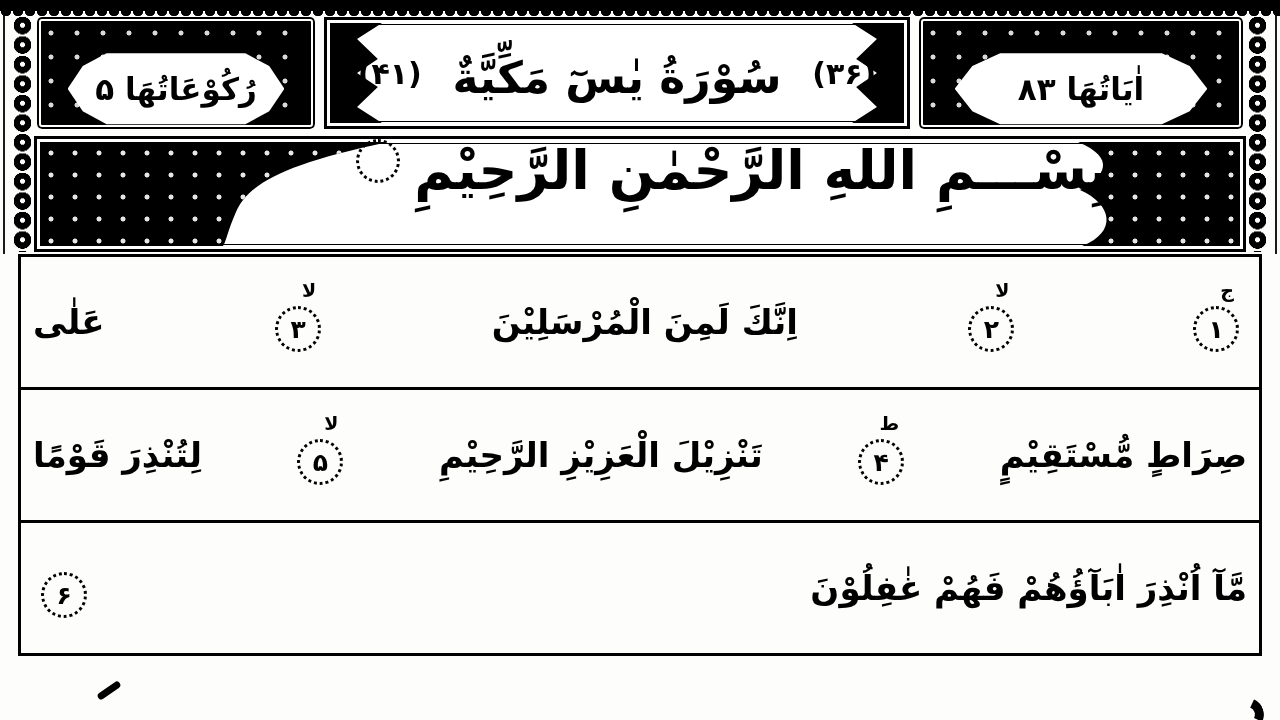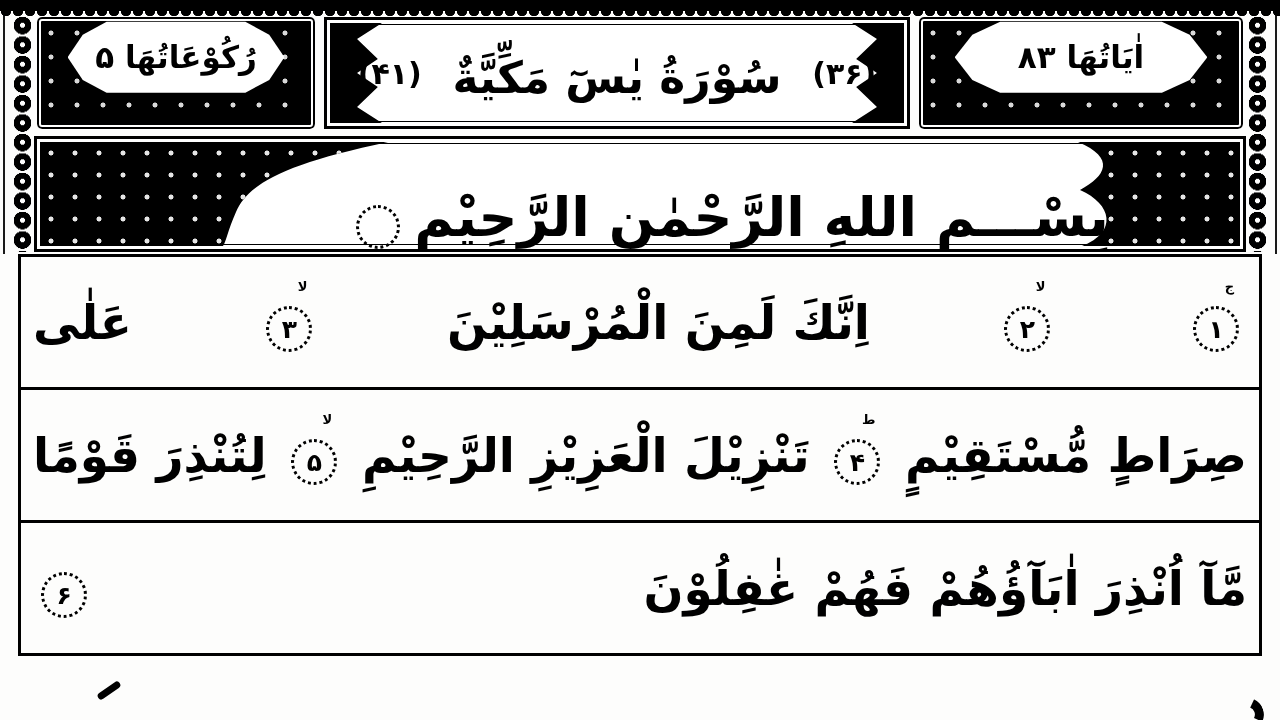--- a/index.html
+++ b/index.html
@@ -20,21 +20,21 @@
   
   .beads { position:absolute; top:16px; height:236px; width:19px;
     background-image: radial-gradient(circle at 9.5px 9.5px, #fff 0 2.6px, #000 2.6px 8.6px, transparent 9px);
     background-size:19px 19.5px; background-repeat:repeat-y; }
   .beads.left { left:13px; } .beads.right { right:13px; }
 
   
   .header-row { position:absolute; top:17px; left:37px; right:37px; height:112px;
     display:flex; gap:9px; }
   .panel-dark { background:#000; border-radius:5px; position:relative; flex:0 0 auto;
-    display:flex; align-items:flex-start; justify-content:center;
+    display:flex; align-items:flex-end; justify-content:center;
     box-shadow: inset 0 0 0 2px #000, inset 0 0 0 4px #fff, inset 0 0 0 7px #000;
     background-image: radial-gradient(circle at 14px 16px, rgba(255,255,255,.85) 2.2px, transparent 2.8px);
     background-size:26px 24px; }
   .panel-left { width:278px; } .panel-right { width:324px; }
   .cartouche { background:#fff; width:78%; height:72%; display:flex; align-items:center; justify-content:center;
     clip-path: polygon(0% 50%, 7% 22%, 18% 6%, 82% 6%, 93% 22%, 100% 50%, 93% 78%, 82% 94%, 18% 94%, 7% 78%);
     font-weight:bold; font-size:31px; direction:rtl; white-space:nowrap; }
   .panel-center { flex:1 1 auto; background:#fff; border:3px solid #000; position:relative;
     outline:1px solid #000; outline-offset:-8px; display:flex; align-items:center;
     justify-content:space-evenly; direction:rtl; overflow:hidden; }
@@ -50,36 +50,36 @@
   .bismillah { position:absolute; top:136px; left:34px; right:34px; height:116px;
     border:3px solid #000; outline:1px solid #000; outline-offset:-8px;
     background:#fff; overflow:hidden; }
   .bis-corner { position:absolute; top:3px; bottom:3px; background-color:#000;
     background-image: radial-gradient(circle at 11px 11px, rgba(255,255,255,.9) 2.2px, transparent 2.8px);
     background-size:24px 22px; z-index:1; }
   .bis-corner.left { left:3px; width:348px;
     clip-path: path("M0 0 L348 0 C244 22 208 42 196 70 C188 88 186 100 183 104 L0 104 Z"); }
   .bis-corner.right { right:3px; width:188px;
     clip-path: path("M188 0 L26 0 C64 16 54 34 28 48 C60 62 66 90 30 104 L188 104 Z"); }
-  .bis-content { position:absolute; inset:0; display:flex; align-items:flex-end; justify-content:center;
+  .bis-content { position:absolute; inset:0; display:flex; align-items:flex-start; justify-content:center;
     direction:rtl; padding-right:115px; padding-left:300px; gap:14px; z-index:0; }
   .bis-text { font-size:54px; font-weight:bold; white-space:nowrap; }
   .orn-ring { width:44px; height:44px; border:3px dotted #000; border-radius:50%; flex:0 0 auto; }
 
   
   .text-area { position:absolute; top:254px; left:0; right:0; bottom:0; background:#fdfdfc; }
   .rows { position:absolute; left:18px; right:18px; top:0; border-top:3px solid #000; }
   .row { height:133px; border-bottom:3px solid #000; border-left:3px solid #000; border-right:3px solid #000;
     display:flex; align-items:center; justify-content:space-between; direction:rtl;
     padding:0 12px; white-space:nowrap; overflow:hidden; }
-  .ayah-text { font-size:47px; font-weight:bold; letter-spacing:0px; }
+  .ayah-text { font-size:34px; font-weight:bold; letter-spacing:0px; }
   .verse { position:relative; width:46px; height:46px; border:3px dotted #000; border-radius:50%;
     flex:0 0 auto; display:flex; align-items:center; justify-content:center;
     font-size:25px; font-weight:bold; margin:14px 8px 0 8px; }
-  .waqf { position:absolute; top:-30px; right:2px; font-size:13px; font-weight:bold; }
+  .waqf { position:absolute; top:-30px; right:2px; font-size:19px; font-weight:bold; }
 
   
   .partial-glyph-a { position:absolute; left:96px; bottom:26px; width:26px; height:7px;
     background:#000; border-radius:4px; transform:rotate(-35deg); }
   .partial-glyph-b { position:absolute; right:16px; bottom:-12px; width:36px; height:34px;
     border:9px solid transparent; border-right-color:#000; border-radius:50%; transform:rotate(-20deg); }
 </style>
 </head>
 <body>
 

